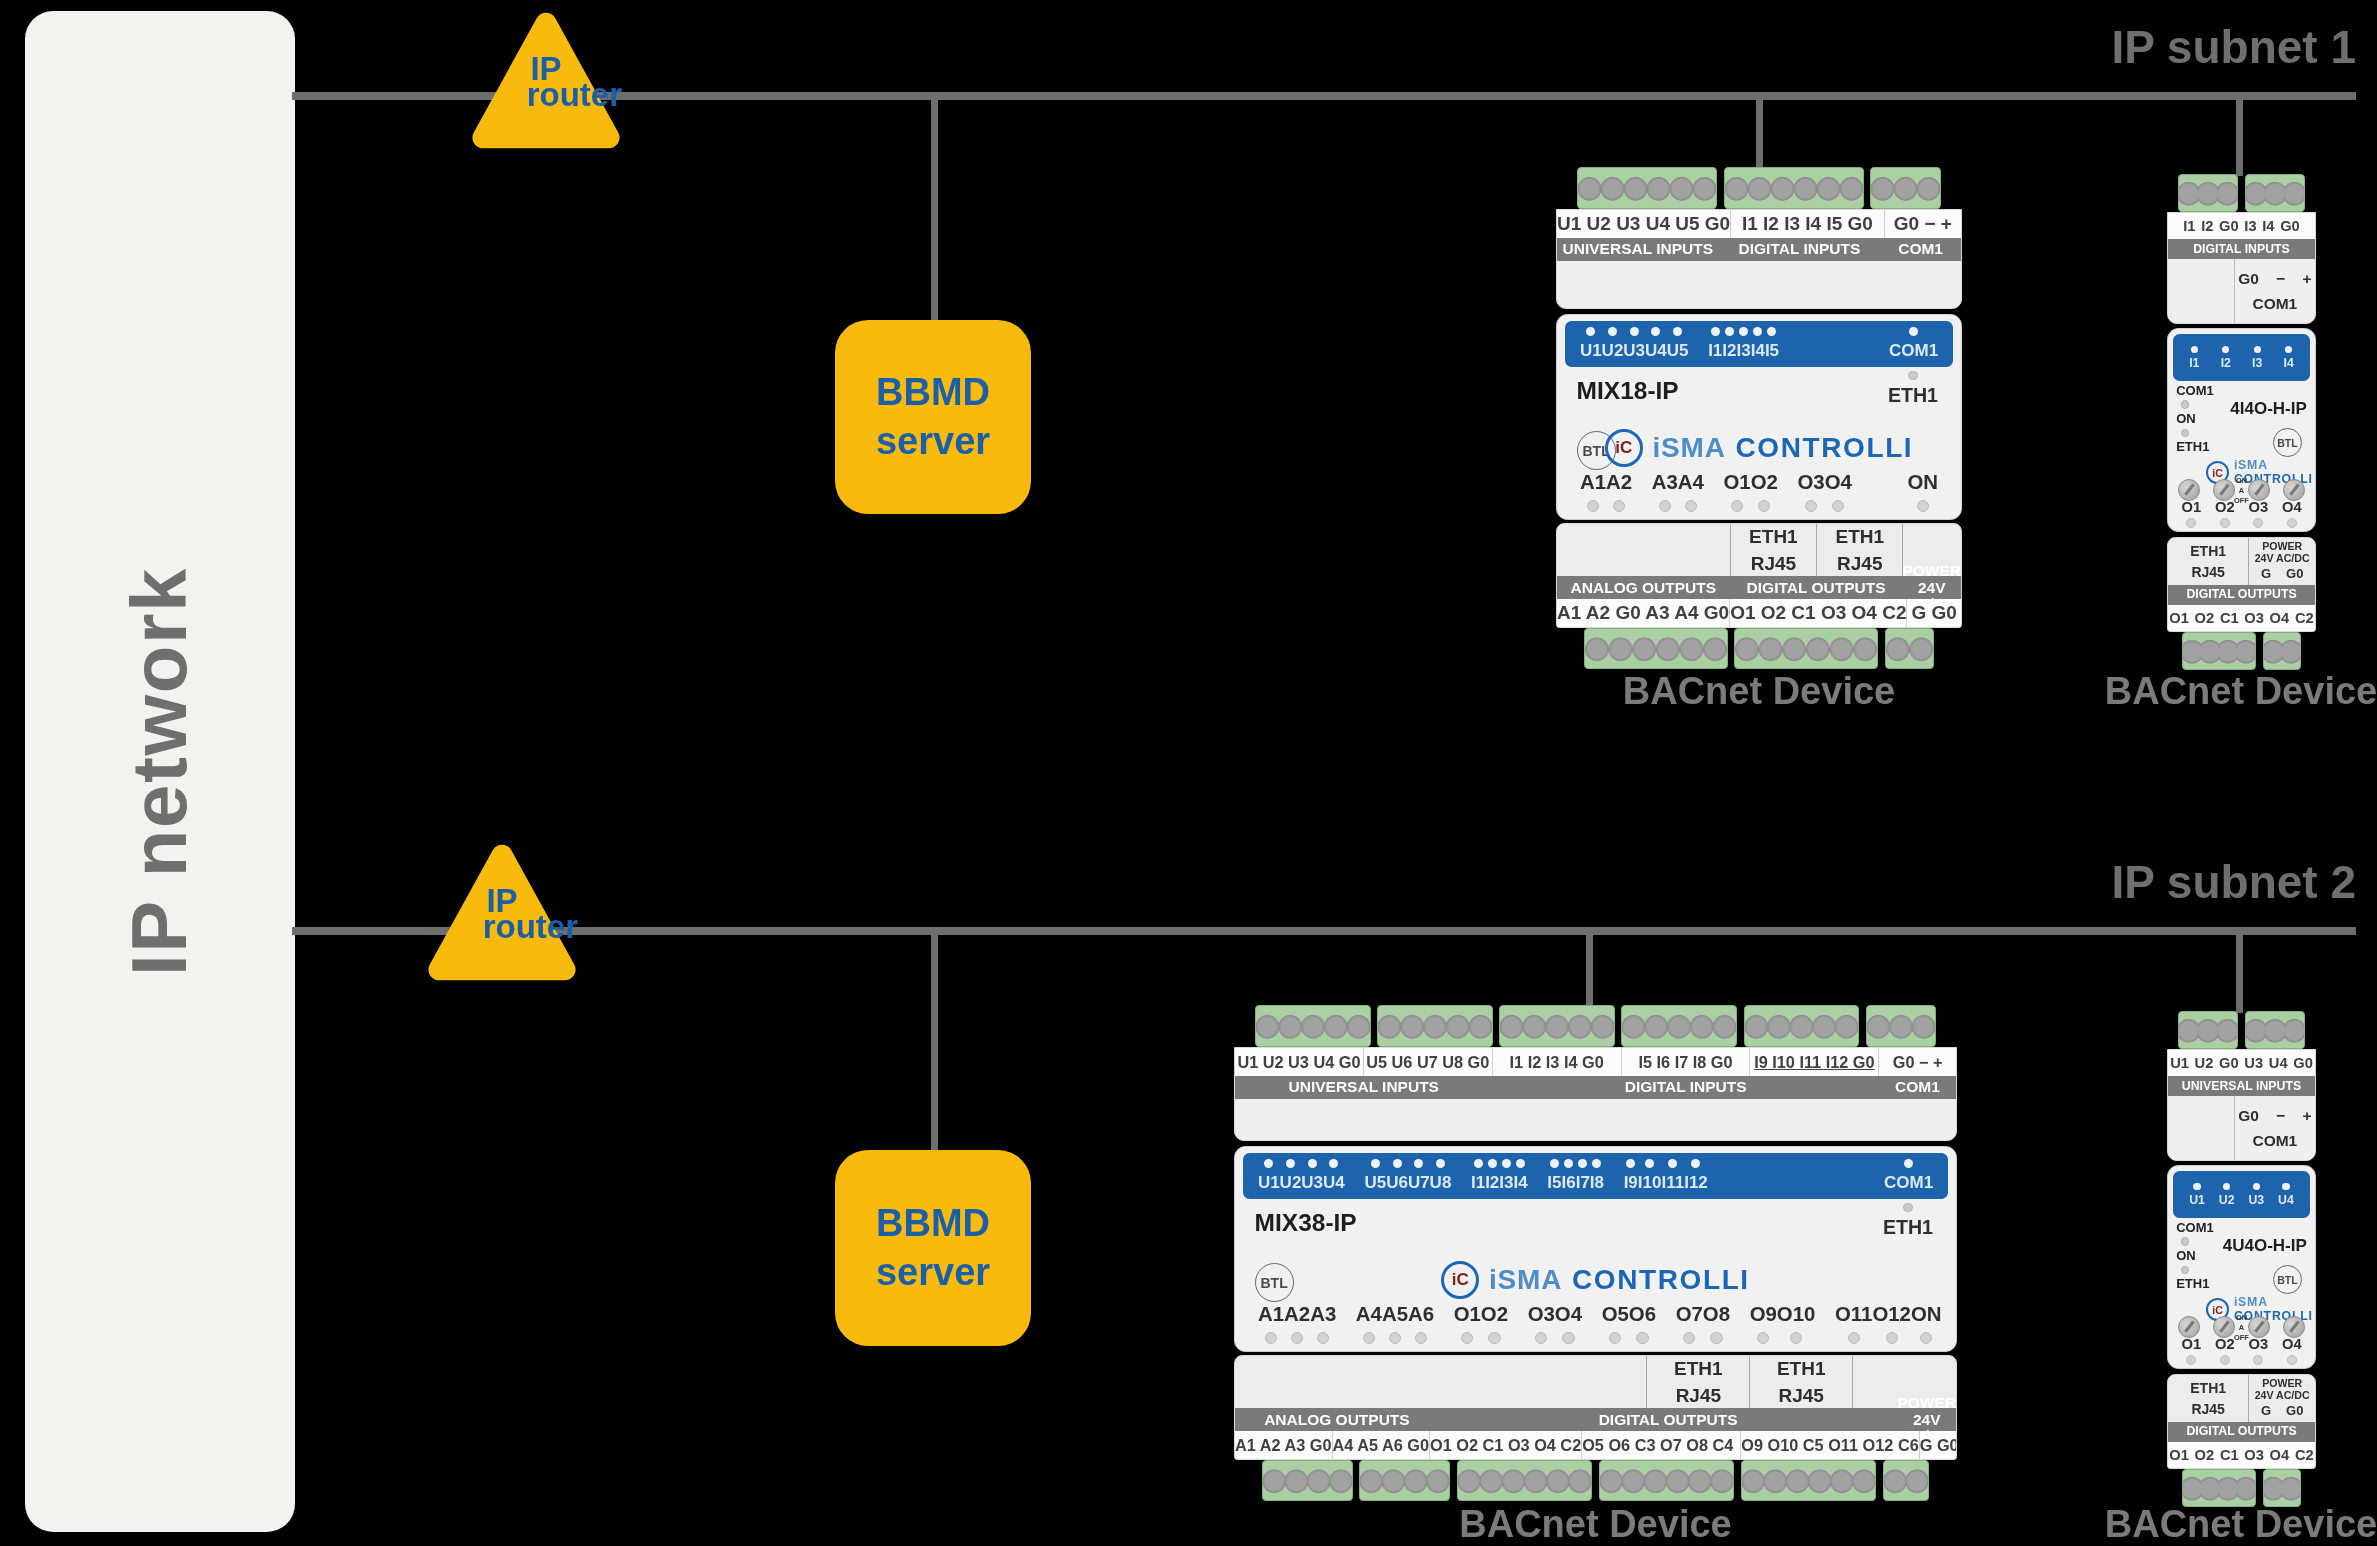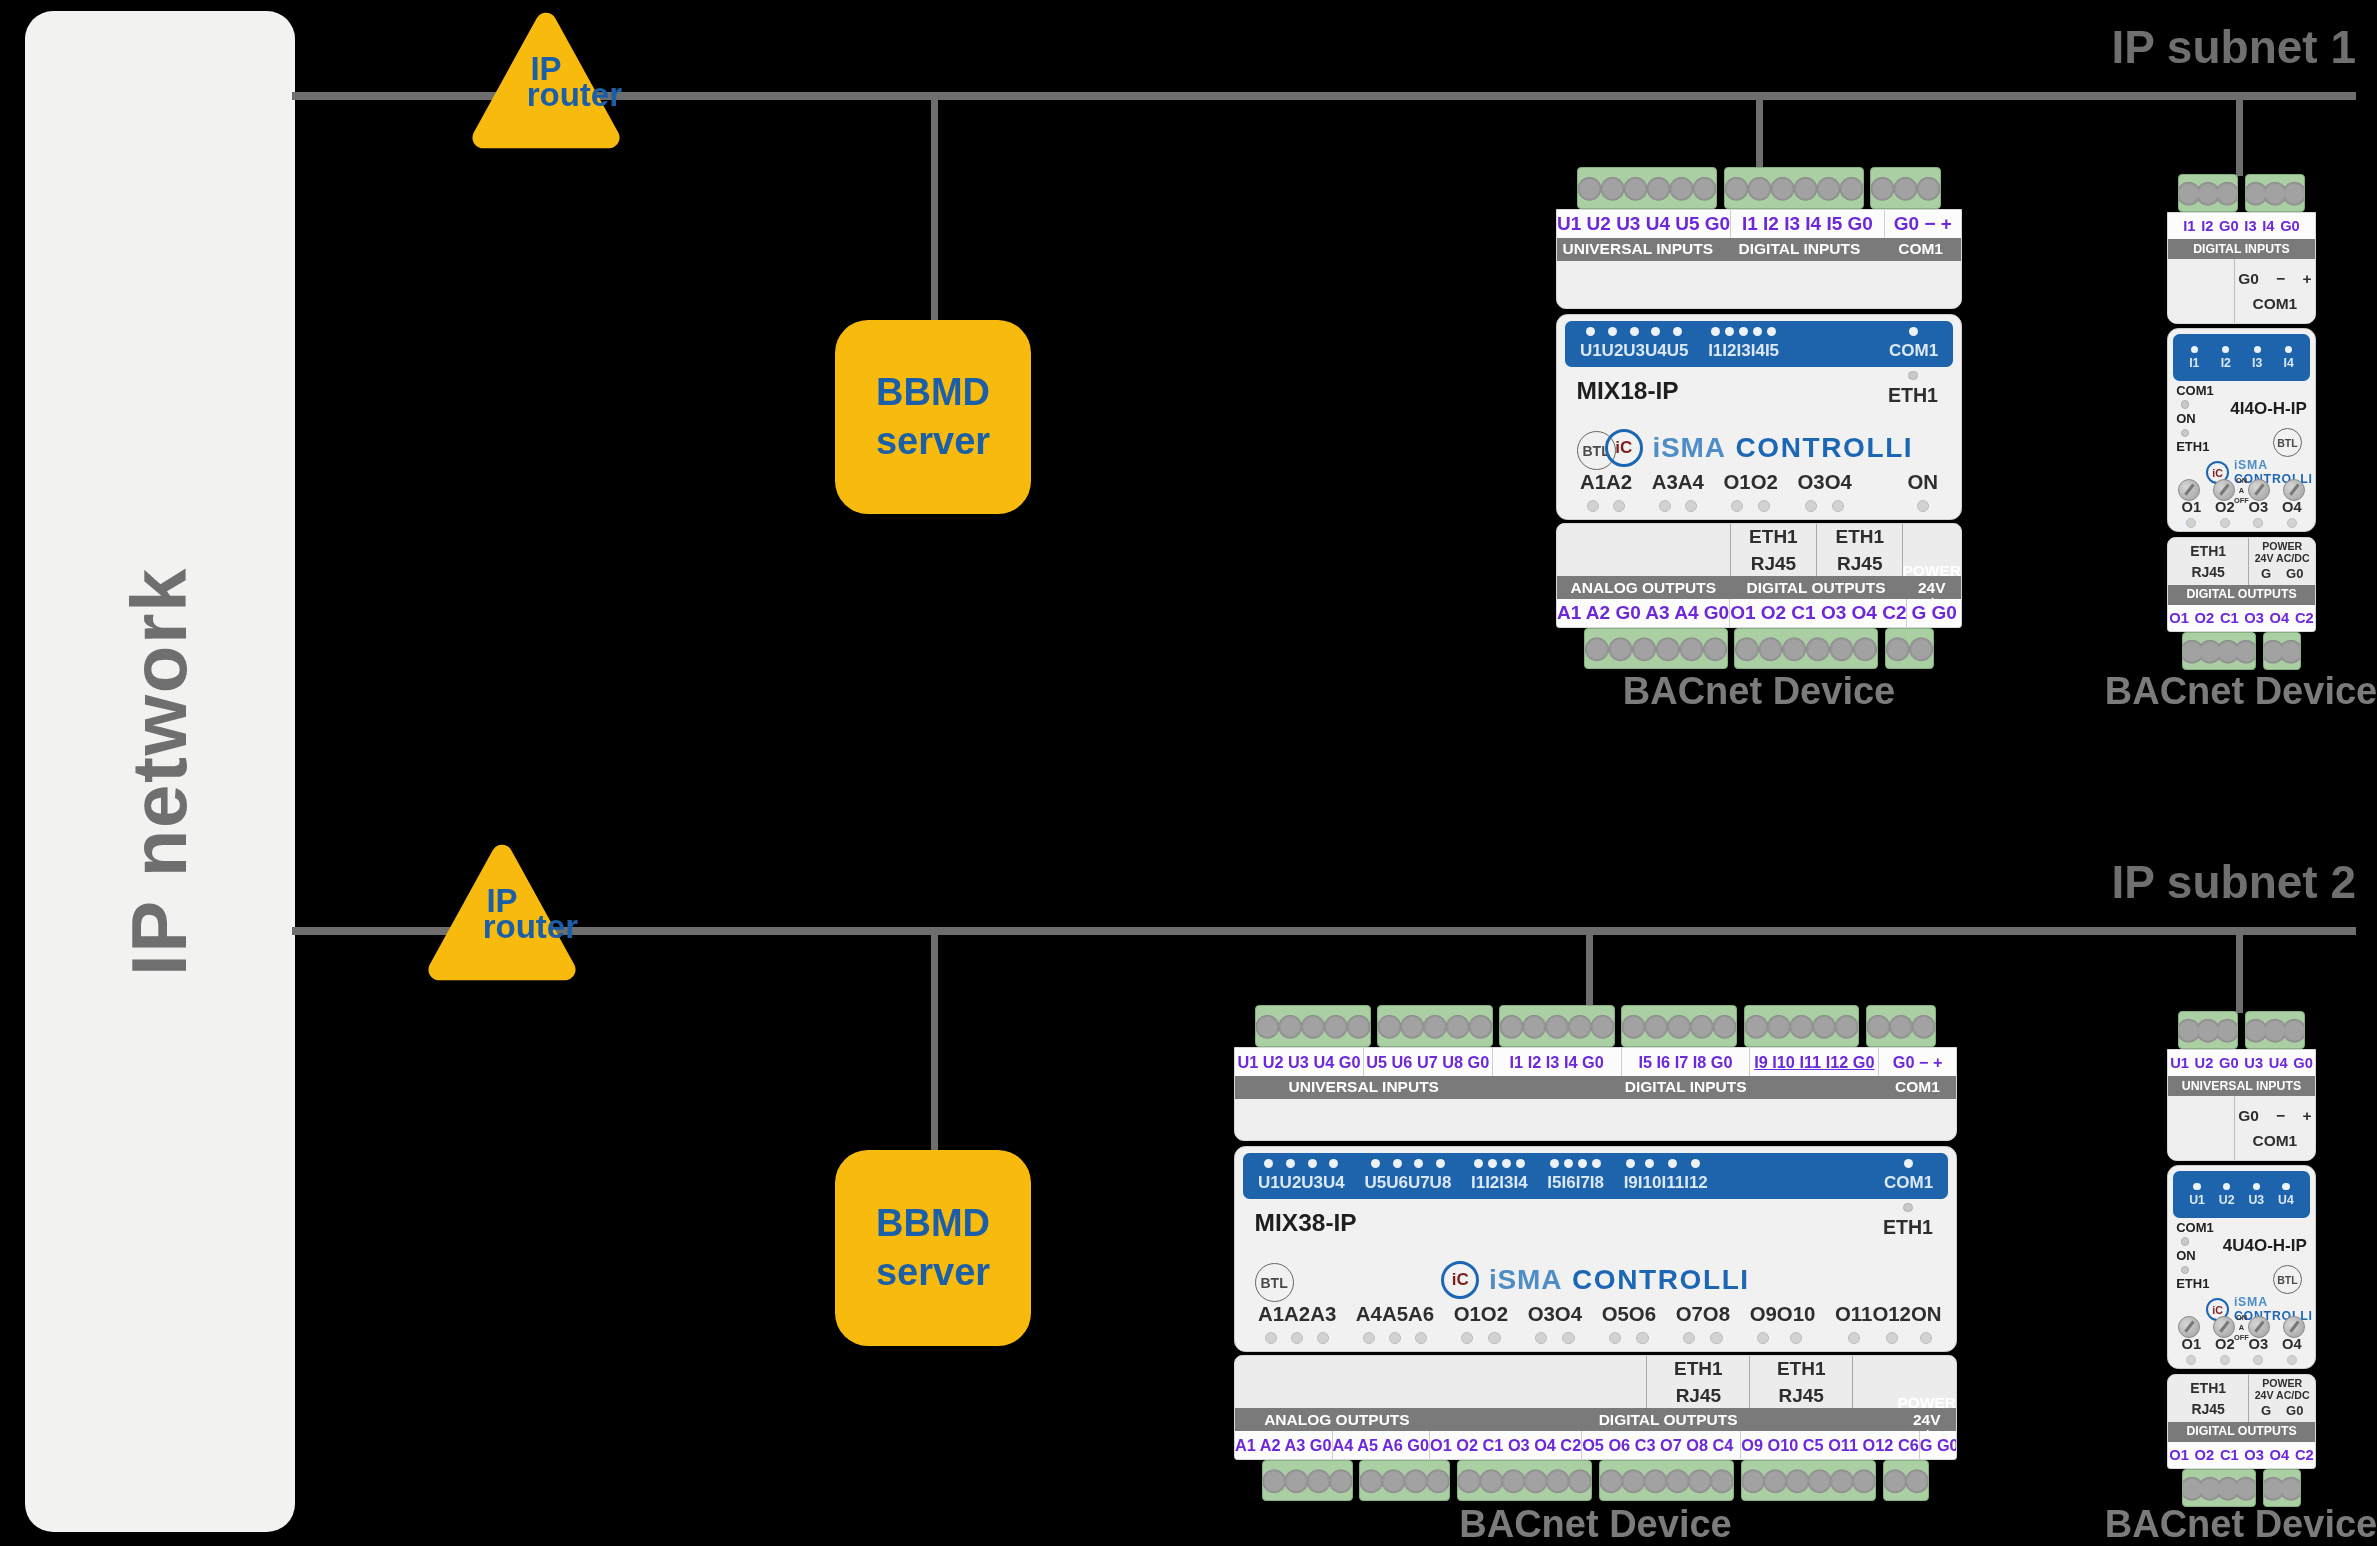--- a/index.html
+++ b/index.html
@@ -32,21 +32,21 @@
   .tgroup{flex:1 1 0;background-color:#a9cfa3;border:1.6px solid #85b181;border-radius:4.1px;
     background-image:radial-gradient(circle at 50% 52%, #a2a2a2 9px, #8d8d8d 11.4px, rgba(0,0,0,0) 12.3px);
     background-repeat:repeat-x;}
   .g2{background-size:calc(100%/2) 100%;} .g3{background-size:calc(100%/3) 100%;}
   .g4{background-size:calc(100%/4) 100%;} .g5{background-size:calc(100%/5) 100%;}
   .g6{background-size:calc(100%/6) 100%;}
   .toppanel{border:1.6px solid #d8d8d8;border-radius:0 0 9.8px 9.8px;background:#efefef;overflow:hidden;}
   .bottomsec{border:1.6px solid #d8d8d8;border-radius:8.2px 8.2px 3.3px 3.3px;background:#ececec;overflow:hidden;}
   .lrow{display:flex;background:#fcfcfc;align-items:stretch;}
   .lgroup{flex:1 1 0;display:flex;align-items:center;justify-content:center;
-    font-weight:700;color:#6d28d9;white-space:nowrap;text-align:center;}
+    font-weight:700;color:#404040;white-space:nowrap;text-align:center;}
   .lgroup + .lgroup{border-left:1.6px solid #cfcfcf;}
   .band{display:flex;background:#7a7a7a;color:#fff;font-weight:700;align-items:stretch;}
   .bgroup{flex:1 1 0;display:flex;align-items:center;justify-content:center;
     white-space:pre-line;text-align:center;line-height:1.05;}
   .facepanel{background:#f1f1f1;border:1.6px solid #cfcfcf;border-radius:11.4px;
     display:flex;flex-direction:column;position:relative;}
   .bluebar{background:#1d64ad;border-radius:6.5px;margin:6.5px 8.2px 0;display:flex;
     align-items:center;color:#dce8f4;position:relative;}
   .led{display:flex;flex-direction:column;align-items:center;gap:4.9px;font-weight:600;}
   .led .dot{width:9px;height:9px;border-radius:50%;background:#edf2f8;}

